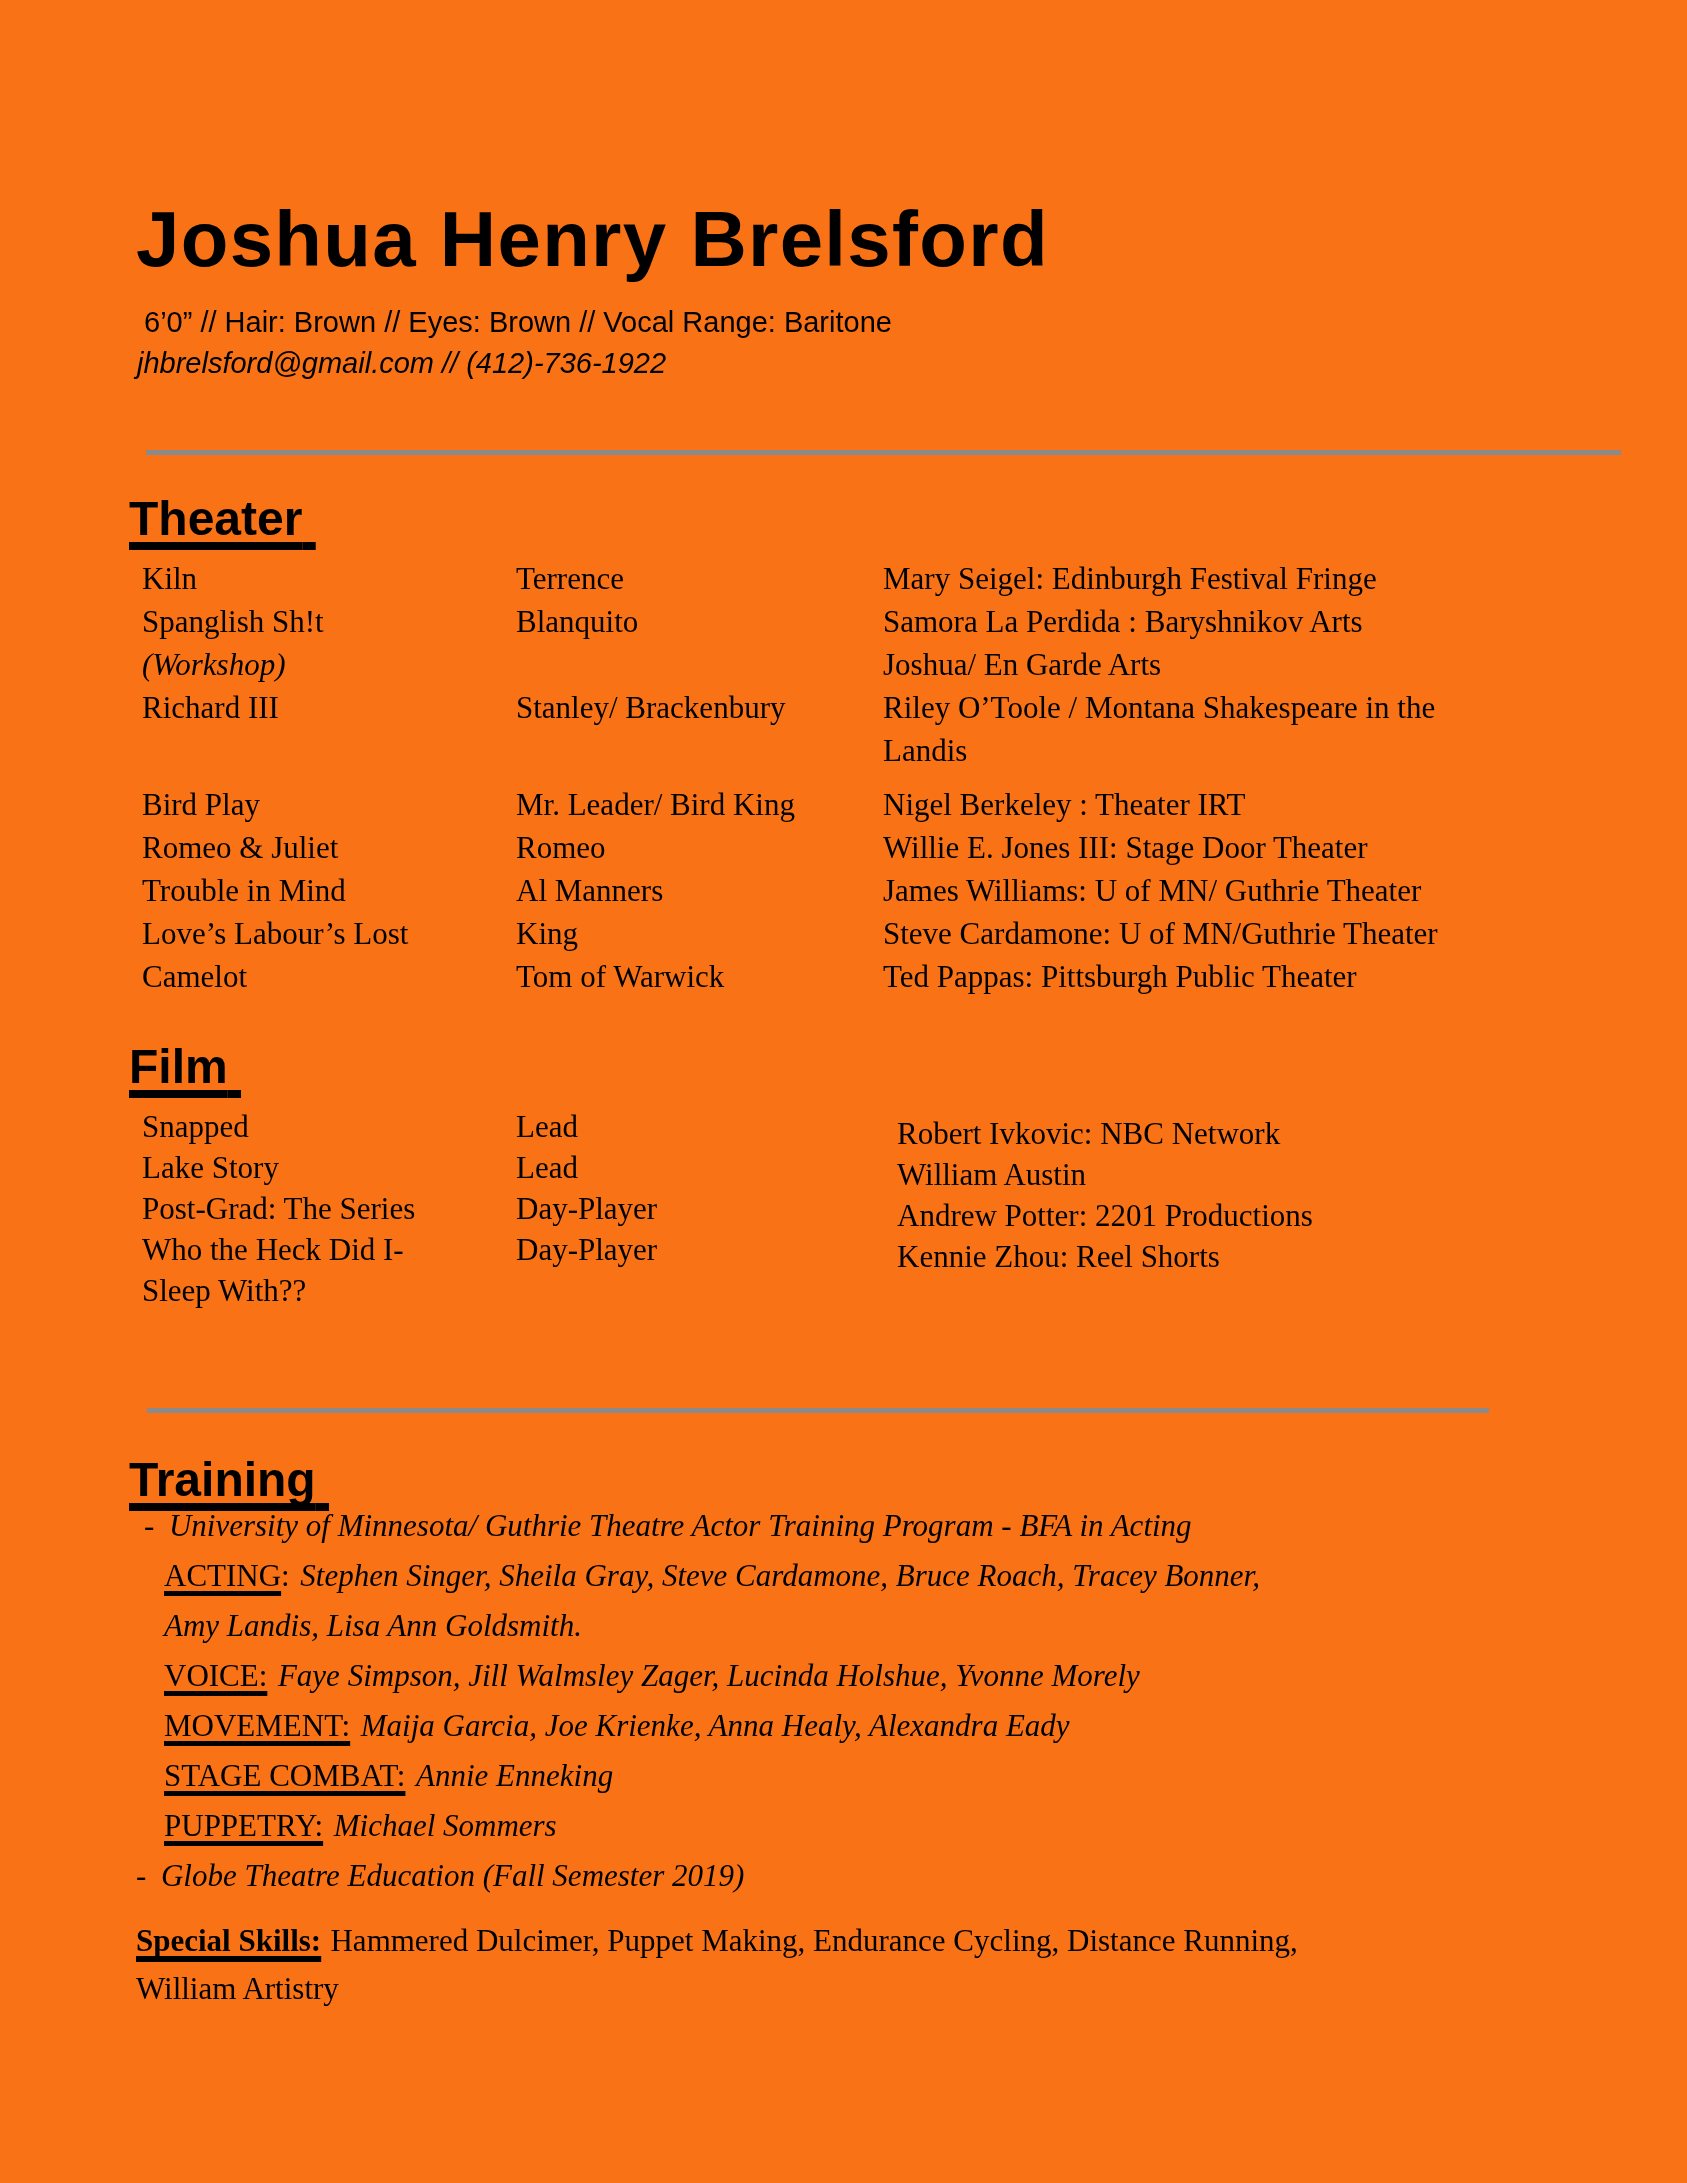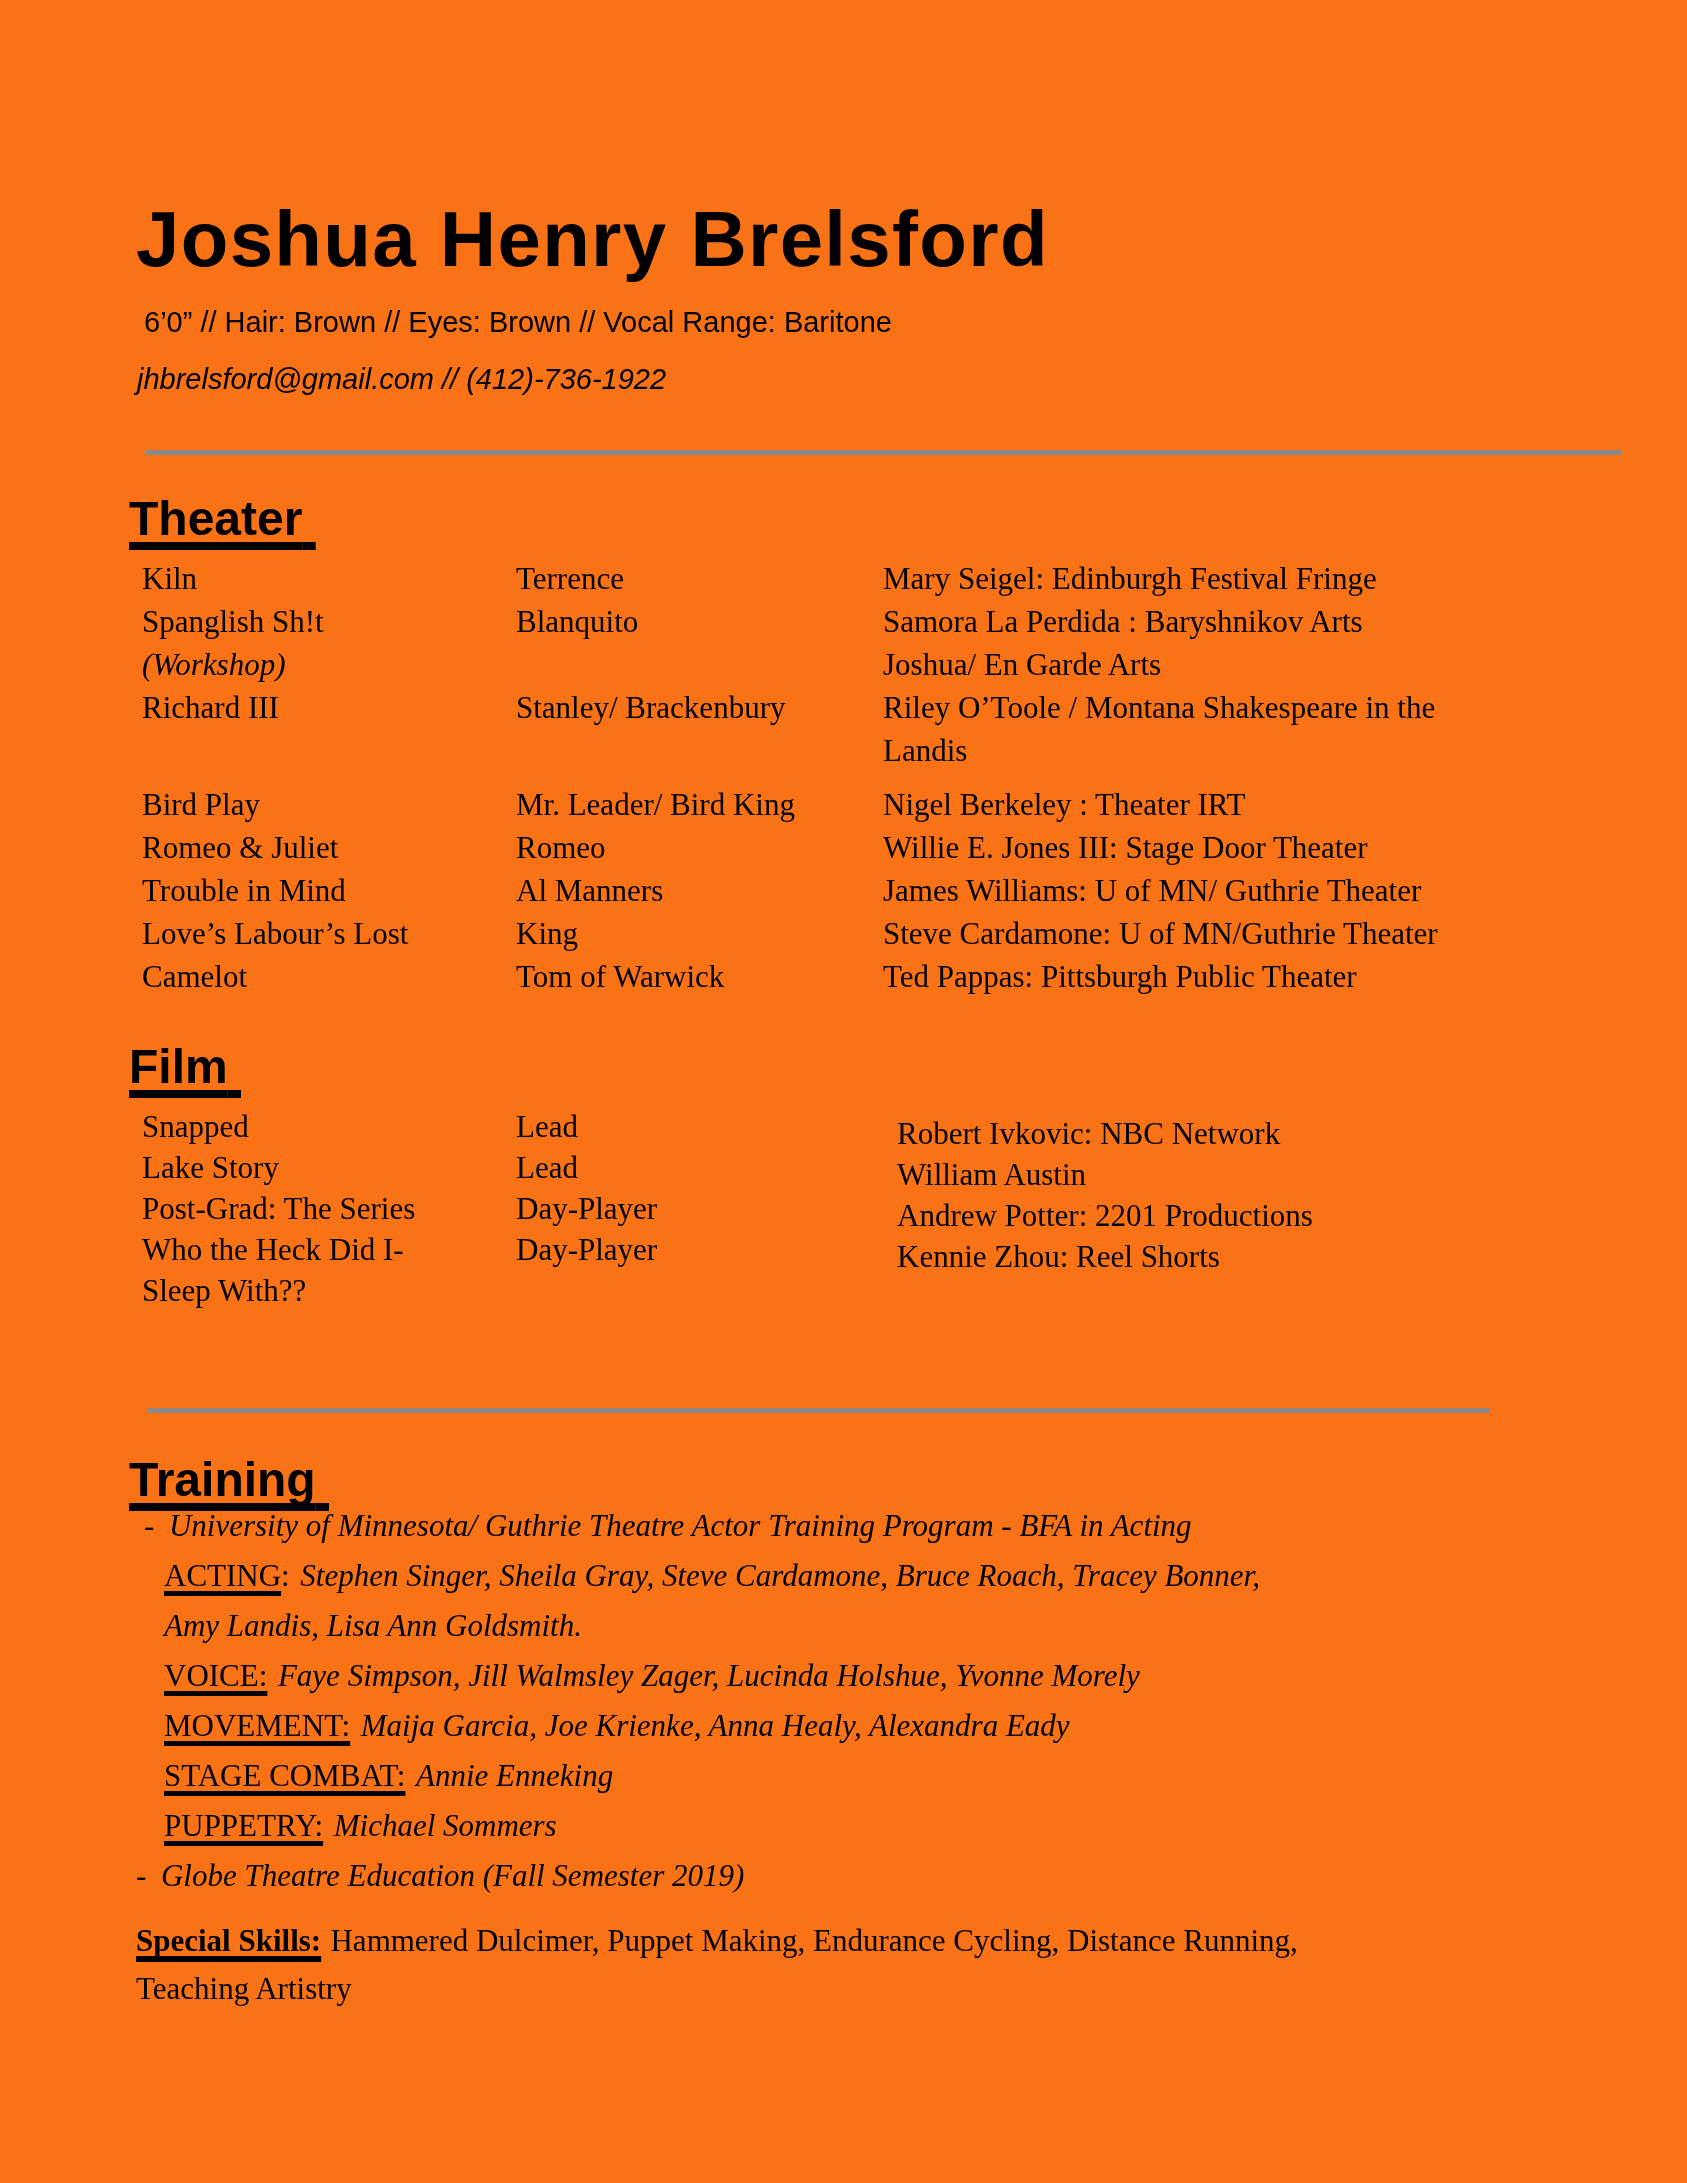--- a/index.html
+++ b/index.html
@@ -22,21 +22,21 @@
     line-height:1.1; white-space:nowrap;
   }
   .stats {
     position:absolute; top:306px; left:144px;
     font-family:"Liberation Sans","DejaVu Sans",sans-serif;
     font-size:29px; white-space:nowrap;
   }
   .contact {
     position:absolute; top:347px; left:137px;
     font-family:"Liberation Sans","DejaVu Sans",sans-serif;
-    font-style:italic; font-size:29px; white-space:nowrap;margin-top:16px;
+    font-style:italic; font-size:29px; white-space:nowrap;
   }
 
   
   .rule { position:absolute; height:5.3px; background:#8a8a8a; }
   .rule-1 { top:450px; left:146px; width:1475px; }
   .rule-2 { top:1408px; left:147px; width:1342px; }
 
   
   .section-title {
     position:absolute; left:129px;
@@ -188,17 +188,17 @@
     <div class="t-item cont"><span class="t-text">Amy Landis, Lisa Ann Goldsmith.</span></div>
     <div class="t-item labeled"><span class="t-label">VOICE:</span><span class="t-text">Faye Simpson, Jill Walmsley Zager, Lucinda Holshue, Yvonne Morely</span></div>
     <div class="t-item labeled"><span class="t-label">MOVEMENT:</span><span class="t-text">Maija Garcia, Joe Krienke, Anna Healy, Alexandra Eady</span></div>
     <div class="t-item labeled"><span class="t-label">STAGE COMBAT:</span><span class="t-text">Annie Enneking</span></div>
     <div class="t-item labeled"><span class="t-label">PUPPETRY:</span><span class="t-text">Michael Sommers</span></div>
     <div class="t-item flush"><span class="t-dash">-</span><span class="t-text">Globe Theatre Education (Fall Semester 2019)</span></div>
   </div>
 
   <div class="skills">
     <span class="skills-label-wrap"><span class="skills-label">Special Skills:</span></span><span>Hammered Dulcimer, Puppet Making, Endurance Cycling, Distance Running,</span><br>
-    <span>Teaching Artistry</span>
+    <span>William Artistry</span>
   </div>
 
 </div>
 
 
 </body></html>

